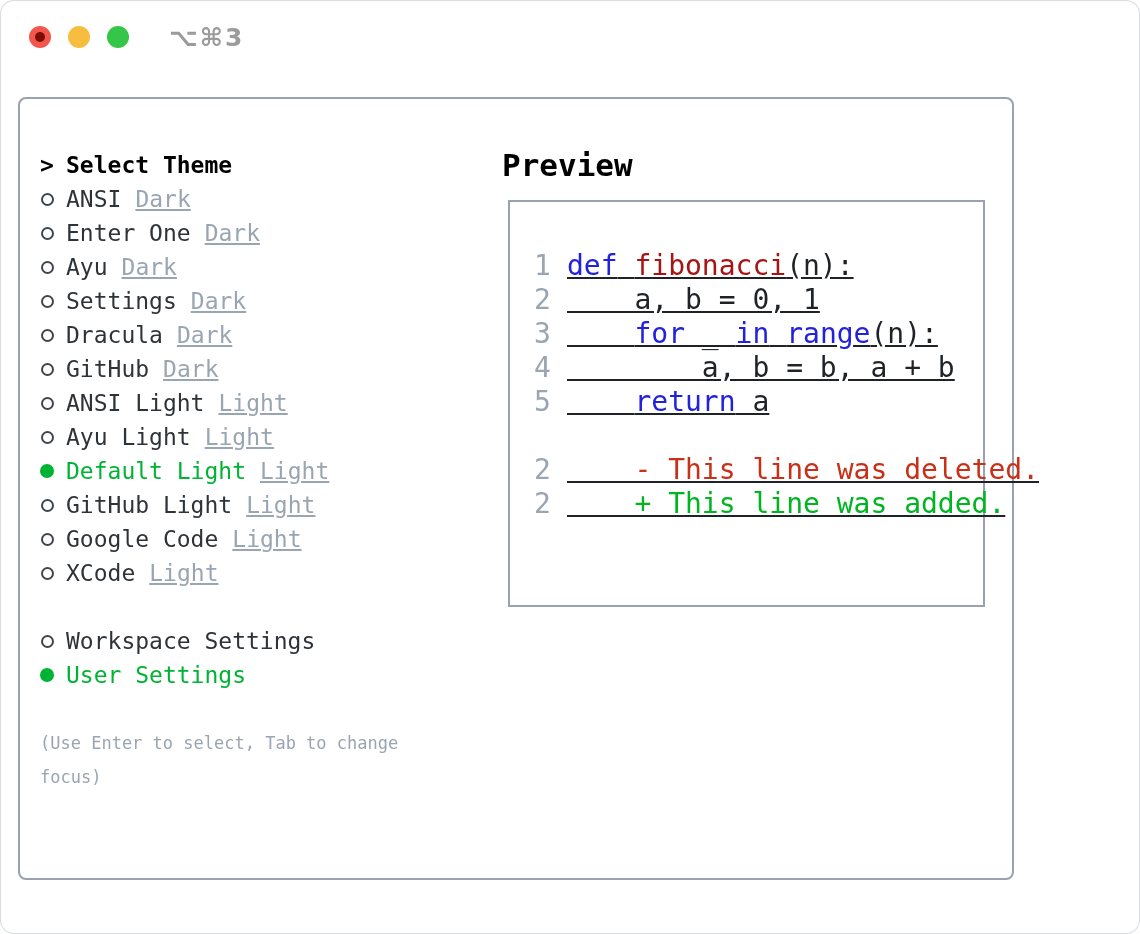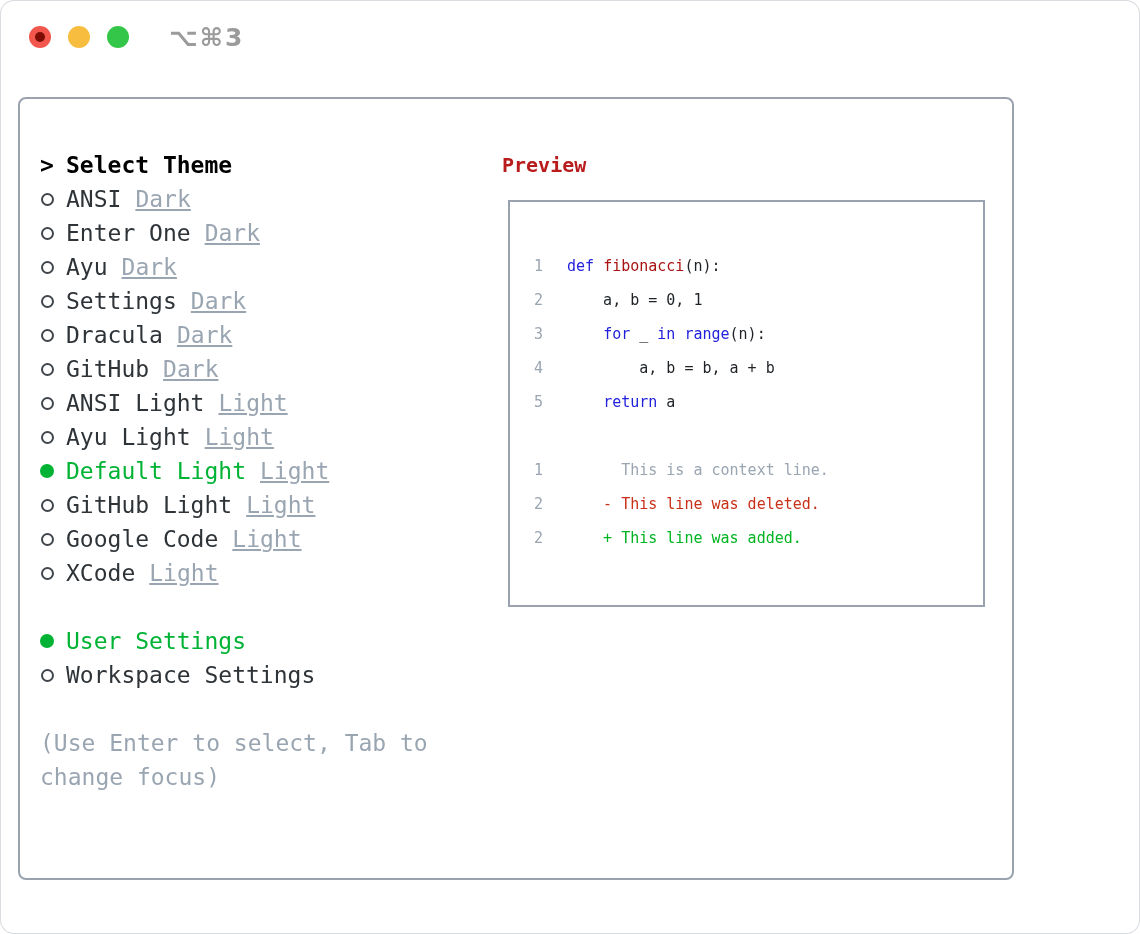--- a/index.html
+++ b/index.html
@@ -21,27 +21,27 @@
   .bullet-slot{width:14px;margin-right:12px;display:flex;align-items:center;justify-content:center;flex:none;}
   .bullet-slot.ring::after{content:'';width:13px;height:13px;box-sizing:border-box;border:2px solid #41464d;border-radius:50%;}
   .bullet-slot.dot::after{content:'';width:14px;height:14px;border-radius:50%;background:var(--accent-green);}
   .focus-marker{font-weight:bold;color:#000;font-size:23px;}
   .heading{font-weight:bold;color:#000;}
   .subheading{color:#111;}
   .theme-name{color:var(--name-text);}
   .selected-text{color:var(--accent-green);}
   .variant{color:var(--muted);margin-left:14px;text-decoration:underline;}
   .spacer{height:34px;}
-  .hint{width:420px;font-size:23px;line-height:34px;color:var(--muted);}
+  .hint{width:420px;font-size:17px;line-height:34px;color:var(--muted);}
 
   
-  .preview-heading{position:absolute;left:482px;top:49px;height:34px;line-height:34px;font-size:20px;font-weight:bold;color:#b91c1c;}
+  .preview-heading{position:absolute;left:482px;top:49px;height:34px;line-height:34px;font-size:31px;font-weight:bold;color:#000000;}
   .preview-box{position:absolute;left:488px;top:101px;width:477px;height:407px;box-sizing:border-box;border:2px solid var(--border);background:#fff;}
   .code-lines{position:absolute;left:24px;top:47px;}
-  .code-line{height:34px;line-height:34px;white-space:pre;font-size:15px;color:var(--text);}
+  .code-line{height:34px;line-height:34px;white-space:pre;font-size:28px;color:var(--text);text-decoration:underline;}
   .line-num{display:inline-block;width:33px;color:var(--muted);}
   .tok-plain{color:var(--text);}
   .tok-keyword{color:var(--keyword);}
   .tok-function{color:var(--function);}
   .tok-context{color:var(--muted);}
   .tok-deleted{color:var(--diff-red);}
   .tok-added{color:var(--diff-green);}
 </style>
 </head>
 <body>
@@ -71,36 +71,35 @@
           <div class="row"><span class="bullet-slot ring"></span><span class="theme-name">GitHub</span><span class="variant">Dark</span></div>
           <div class="row"><span class="bullet-slot ring"></span><span class="theme-name">ANSI Light</span><span class="variant">Light</span></div>
           <div class="row"><span class="bullet-slot ring"></span><span class="theme-name">Ayu Light</span><span class="variant">Light</span></div>
           <div class="row"><span class="bullet-slot dot"></span><span class="theme-name selected-text">Default Light</span><span class="variant">Light</span></div>
           <div class="row"><span class="bullet-slot ring"></span><span class="theme-name">GitHub Light</span><span class="variant">Light</span></div>
           <div class="row"><span class="bullet-slot ring"></span><span class="theme-name">Google Code</span><span class="variant">Light</span></div>
           <div class="row"><span class="bullet-slot ring"></span><span class="theme-name">XCode</span><span class="variant">Light</span></div>
         </div>
       <div class="spacer"></div>
       <div id="apply-items">
+          <div class="row"><span class="bullet-slot ring"></span><span class="theme-name">Workspace Settings</span></div>
           <div class="row"><span class="bullet-slot dot"></span><span class="selected-text">User Settings</span></div>
-          <div class="row"><span class="bullet-slot ring"></span><span class="theme-name">Workspace Settings</span></div>
         </div>
       <div class="spacer"></div>
       <div class="hint">(Use Enter to select, Tab to change focus)</div>
     </div>
 
     <div class="preview-heading">Preview</div>
     <div class="preview-box">
       <div class="code-lines" id="code-lines">
           <div class="code-line"><span class="line-num">1</span><span class="tok-keyword">def</span><span class="tok-plain"> </span><span class="tok-function">fibonacci</span><span class="tok-plain">(n):</span></div>
           <div class="code-line"><span class="line-num">2</span><span class="tok-plain">    a, b = 0, 1</span></div>
           <div class="code-line"><span class="line-num">3</span><span class="tok-plain">    </span><span class="tok-keyword">for</span><span class="tok-plain"> _ </span><span class="tok-keyword">in</span><span class="tok-plain"> </span><span class="tok-keyword">range</span><span class="tok-plain">(n):</span></div>
           <div class="code-line"><span class="line-num">4</span><span class="tok-plain">        a, b = b, a + b</span></div>
           <div class="code-line"><span class="line-num">5</span><span class="tok-plain">    </span><span class="tok-keyword">return</span><span class="tok-plain"> a</span></div>
           <div class="code-line"><span class="line-num"></span></div>
-          <div class="code-line"><span class="line-num">1</span><span class="tok-context">      This is a context line.</span></div>
           <div class="code-line"><span class="line-num">2</span><span class="tok-deleted">    - This line was deleted.</span></div>
           <div class="code-line"><span class="line-num">2</span><span class="tok-added">    + This line was added.</span></div>
         </div>
     </div>
 
   </div>
 </div>
 
 </body></html>

